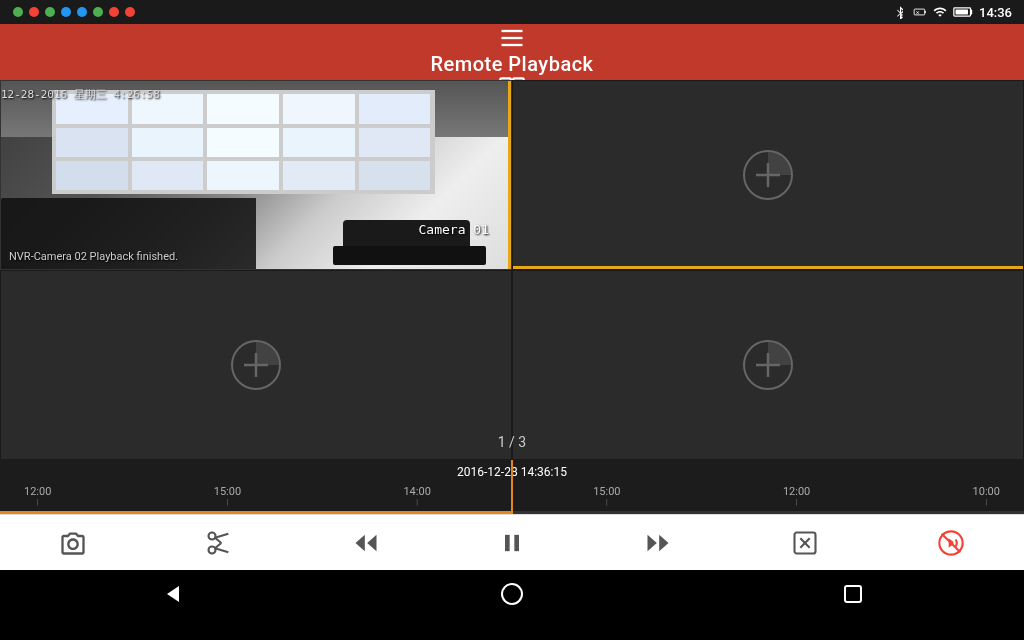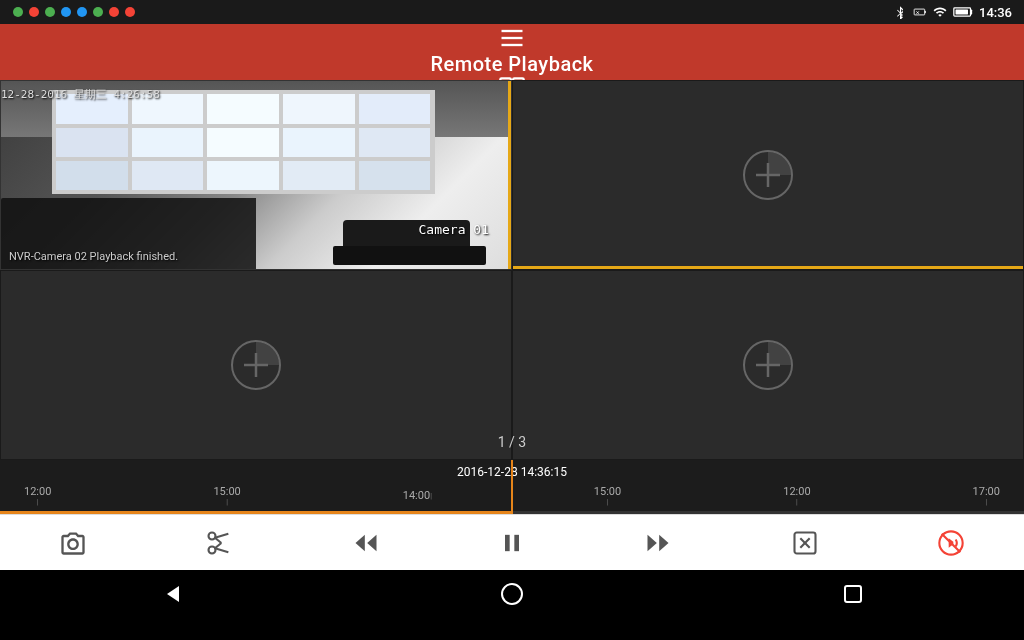--- a/index.html
+++ b/index.html
@@ -345,34 +345,34 @@
 
   <div style="position:absolute;bottom:8px;left:0;width:100%;display:flex;justify-content:space-between;padding:0 24px;">
     <span style="font-size:11px;color:#aaa;display:flex;flex-direction:column;align-items:center;">
       <span>12:00</span>
       <span style="font-size:7px;color:#777;">|</span>
     </span>
     <span style="font-size:11px;color:#aaa;display:flex;flex-direction:column;align-items:center;">
       <span>15:00</span>
       <span style="font-size:7px;color:#777;">|</span>
     </span>
-    <span style="font-size:11px;color:#aaa;display:flex;flex-direction:row;align-items:center;">
+    <span style="font-size:11px;color:#aaa;display:flex;flex-direction:column;align-items:center;">
       <span>14:00</span>
       <span style="font-size:7px;color:#777;">|</span>
     </span>
     <span style="font-size:11px;color:#aaa;display:flex;flex-direction:column;align-items:center;text-align:center;">
       <span>15:00</span>
       <span style="font-size:7px;color:#777;">|</span>
     </span>
     <span style="font-size:11px;color:#aaa;display:flex;flex-direction:column;align-items:center;">
       <span>12:00</span>
       <span style="font-size:7px;color:#777;">|</span>
     </span>
     <span style="font-size:11px;color:#aaa;display:flex;flex-direction:column;align-items:center;">
-      <span>17:00</span>
+      <span>10:00</span>
       <span style="font-size:7px;color:#777;">|</span>
     </span>
   </div>
 
   <div style="position:absolute;bottom:0;left:0;width:50%;height:3px;background:#e6851a;"></div>
   <div style="position:absolute;bottom:0;left:50%;width:50%;height:3px;background:#333;"></div>
 </div>
 
 <div id="toolbar">
 

